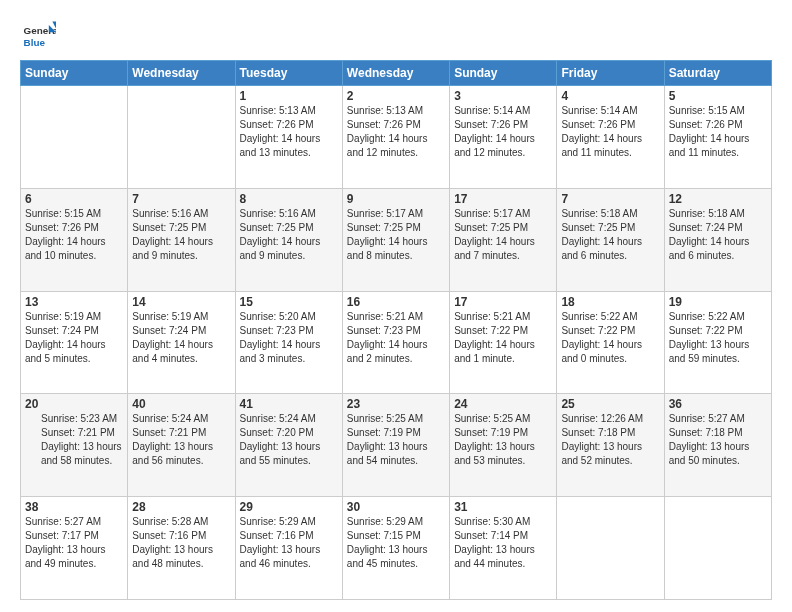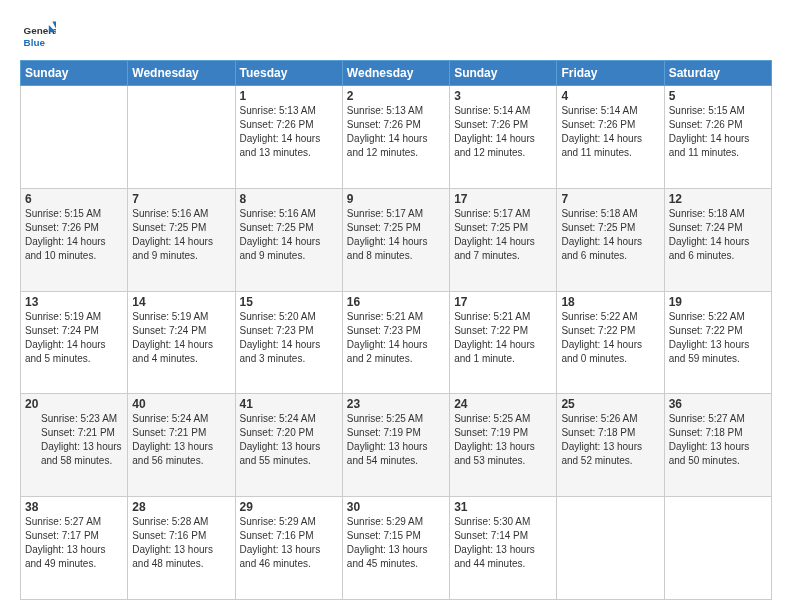--- a/index.html
+++ b/index.html
@@ -282,21 +282,21 @@
 Daylight: 13 hours and 54 minutes.</div>
           </td>
           <td>
             <span class="day-num">24</span>
             <div class="day-info" style="white-space: pre-line;">Sunrise: 5:25 AM
 Sunset: 7:19 PM
 Daylight: 13 hours and 53 minutes.</div>
           </td>
           <td>
             <span class="day-num">25</span>
-            <div class="day-info" style="white-space: pre-line;">Sunrise: 5:26 AM
+            <div class="day-info" style="white-space: pre-line;">Sunrise: 12:26 AM
 Sunset: 7:18 PM
 Daylight: 13 hours and 52 minutes.</div>
           </td>
           <td>
             <span class="day-num">36</span>
             <div class="day-info" style="white-space: pre-line;">Sunrise: 5:27 AM
 Sunset: 7:18 PM
 Daylight: 13 hours and 50 minutes.</div>
           </td>
         </tr>

